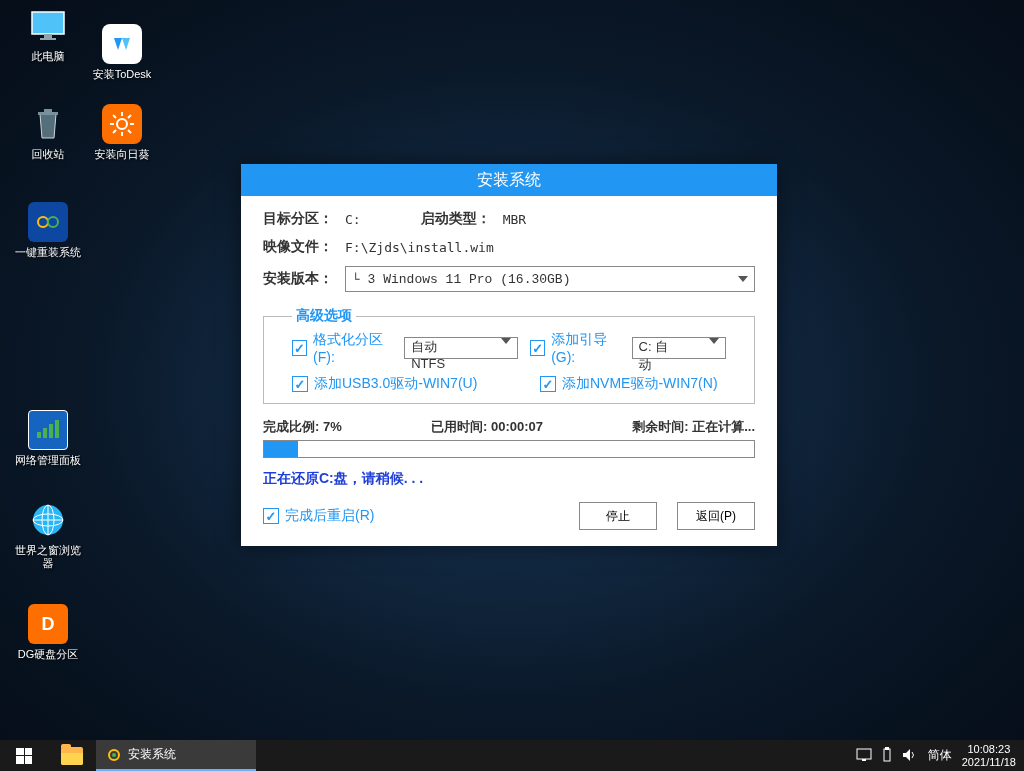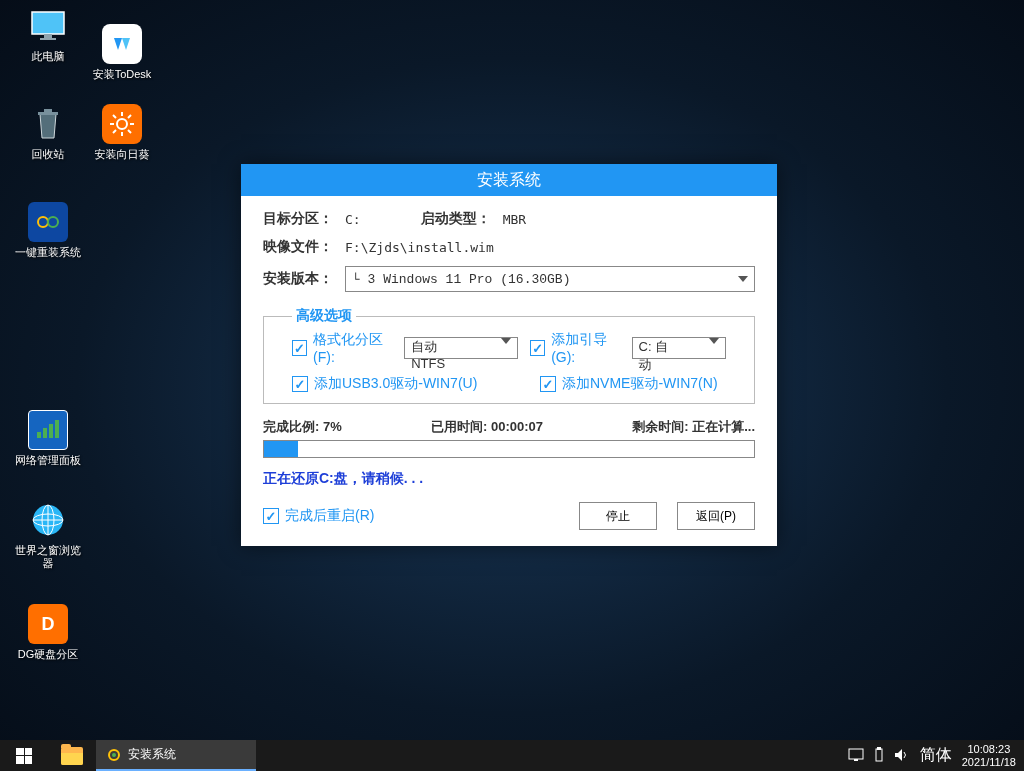--- a/index.html
+++ b/index.html
@@ -325,19 +325,19 @@
           <rect x="6" y="11" width="4" height="2" fill="#fff"></rect>
         </svg></span>
     <span class="tray-icon"><svg width="10" height="16" viewBox="0 0 10 16">
           <rect x="2" y="2" width="6" height="12" fill="none" stroke="#fff"></rect>
           <rect x="3" y="0" width="4" height="3" fill="#fff"></rect>
         </svg></span>
     <span class="tray-icon"><svg width="16" height="14" viewBox="0 0 16 14">
           <path d="M1 5 L4 5 L8 1 L8 13 L4 9 L1 9 Z" fill="#fff"></path>
           <path d="M10 4 Q13 7 10 10" fill="none" stroke="#fff"></path>
         </svg></span>
-    <span class="tray-icon" style="font-size:16px">简体</span>
+    <span class="tray-icon" style="font-size:12px">简体</span>
     <div class="clock">
       <div>10:08:23</div>
       <div>2021/11/18</div>
     </div>
   </div>
 </div>
 
 </body></html>

